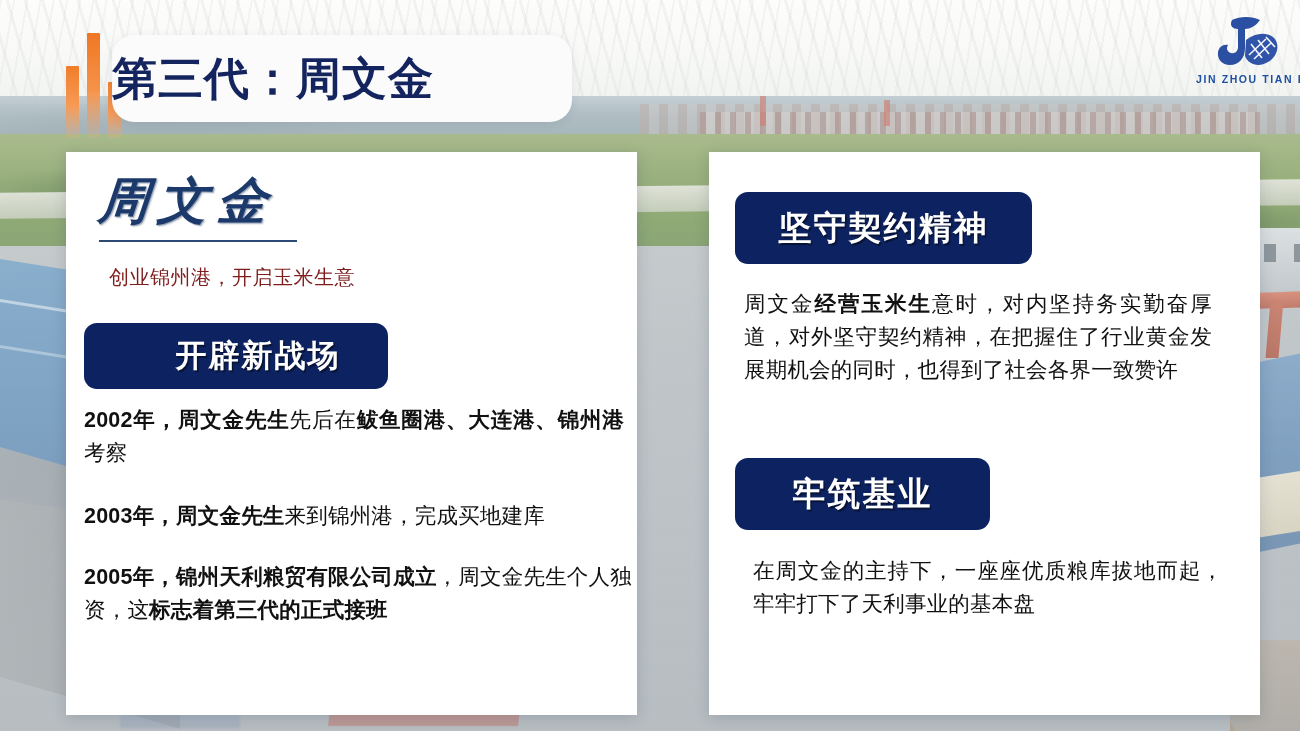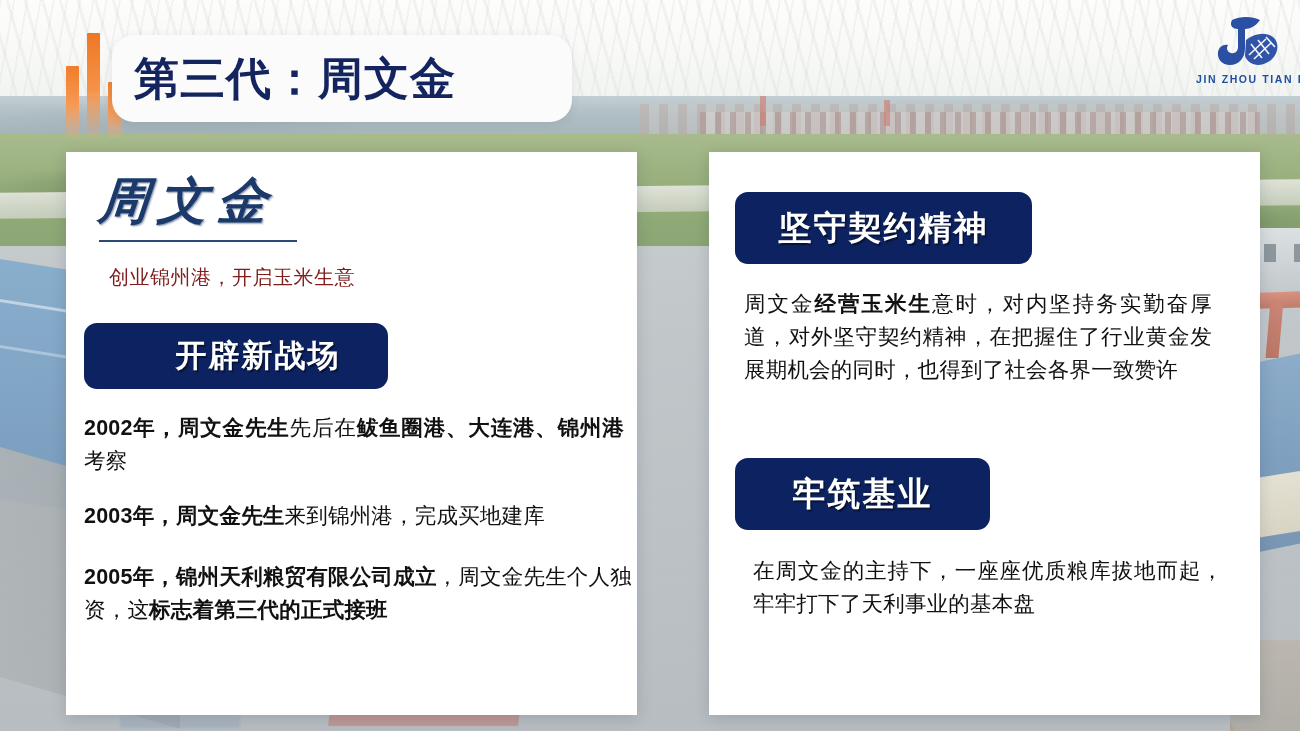--- a/index.html
+++ b/index.html
@@ -175,21 +175,20 @@
   .bar.b2{left:21px;height:105px;background:linear-gradient(180deg,#ef7723 0%,#f59349 55%,rgba(247,176,128,.12) 100%);}
   .bar.b3{left:42px;height:56px; background:linear-gradient(180deg,#f0812f 0%,#f69a57 55%,rgba(247,176,128,.15) 100%);}
 
   .title-pill{
     position:absolute;left:112px;top:35px;width:460px;height:87px;
     background:#fbfbfb;border-radius:22px;
     box-shadow:0 2px 10px rgba(40,60,90,.10);
     display:flex;align-items:center;
   }
   .title-text{
-    margin-left:22px;
     font-family:"Liberation Sans","DejaVu Sans",sans-serif;
     font-weight:bold;font-size:45px;letter-spacing:1px;
     color:#13245e;white-space:nowrap;
   }
 
   
   .logo{position:absolute;left:1196px;top:14px;width:96px;height:84px;text-align:center;}
   .logo-mark{width:96px;height:58px;display:block;}
   .logo-text{
     margin-top:1px;font-size:10.5px;font-weight:bold;letter-spacing:1.6px;
@@ -229,21 +228,21 @@
     text-shadow:1.5px 1.5px 1px rgba(0,0,0,.45);
   }
   .badge-l1{left:18px;top:171px;width:260px;height:66px;font-size:31px;letter-spacing:2px;padding-left:44px;}
   .badge-r1{left:26px;top:40px; width:297px;height:72px;font-size:33px;letter-spacing:2px;}
   .badge-r2{left:26px;top:306px;width:255px;height:72px;font-size:33px;letter-spacing:2px;}
 
   .para{
     position:absolute;font-size:21.5px;line-height:33px;color:#111111;
     letter-spacing:.2px;text-align:justify;
   }
-  .p-l1{left:18px;top:260px;width:540px;}
+  .p-l1{left:18px;top:252px;width:540px;}
   .p-l2{left:18px;top:348px;width:540px;}
   .p-l3{left:18px;top:409px;width:548px;}
   .p-r1{left:35px;top:136px;width:468px;}
   .p-r2{left:44px;top:403px;width:470px;}
   .para b{font-weight:bold;}
 </style>
 </head>
 <body>
 
 <div id="slide">

